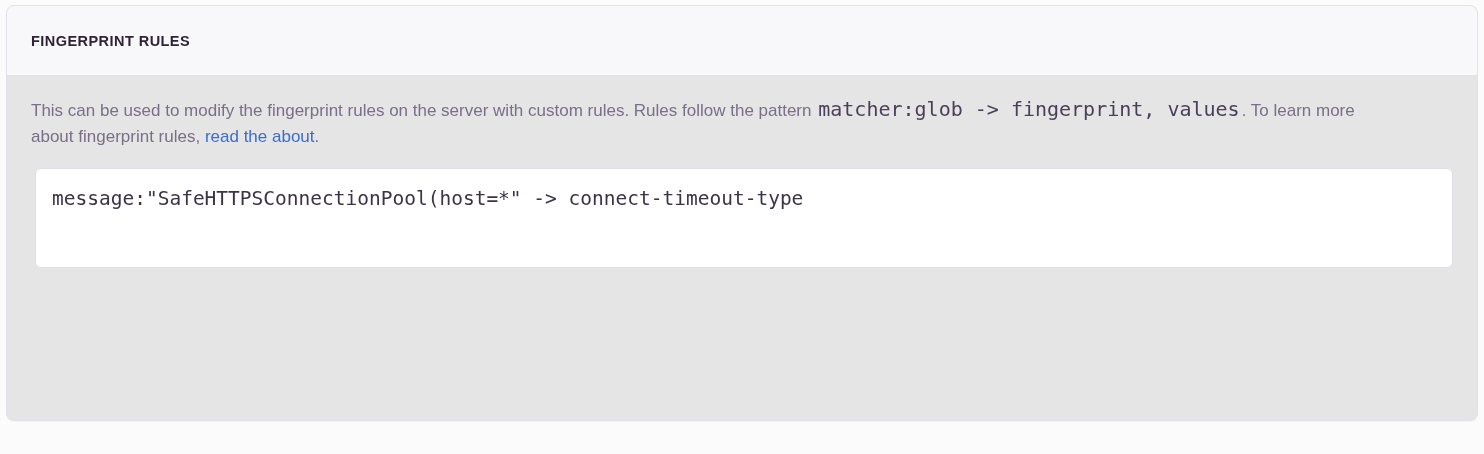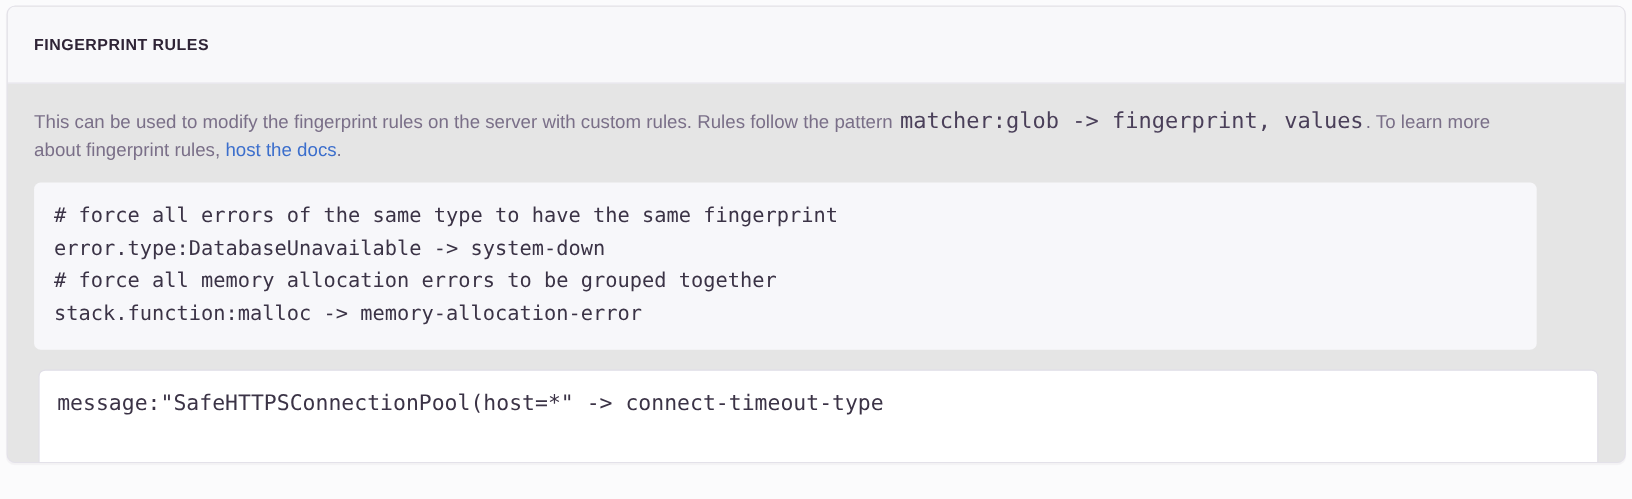--- a/index.html
+++ b/index.html
@@ -111,23 +111,19 @@
 <body>
 
 <div class="panel">
 
   <div class="panel-header">
     <div class="panel-title">FINGERPRINT RULES</div>
   </div>
 
   <div class="panel-body">
 
-    <p class="description"><span>This can be used to modify the fingerprint rules on the server with custom rules. Rules follow the pattern </span><code>matcher:glob -&gt; fingerprint, values</code><span>. To learn more about fingerprint rules, </span><a class="doc-link" href="#">host the docs</a><span>.</span></p>
+    <p class="description"><span>This can be used to modify the fingerprint rules on the server with custom rules. Rules follow the pattern </span><code>matcher:glob -&gt; fingerprint, values</code><span>. To learn more about fingerprint rules, </span><a class="doc-link" href="#">read the about</a><span>.</span></p>
 
-    <pre class="code-block"># force all errors of the same type to have the same fingerprint
-error.type:DatabaseUnavailable -&gt; system-down
-# force all memory allocation errors to be grouped together
-stack.function:malloc -&gt; memory-allocation-error</pre>
 
     <textarea class="rule-input" spellcheck="false" placeholder="" style="">message:"SafeHTTPSConnectionPool(host=*" -&gt; connect-timeout-type</textarea>
 
   </div>
 </div>
 
 </body></html>

